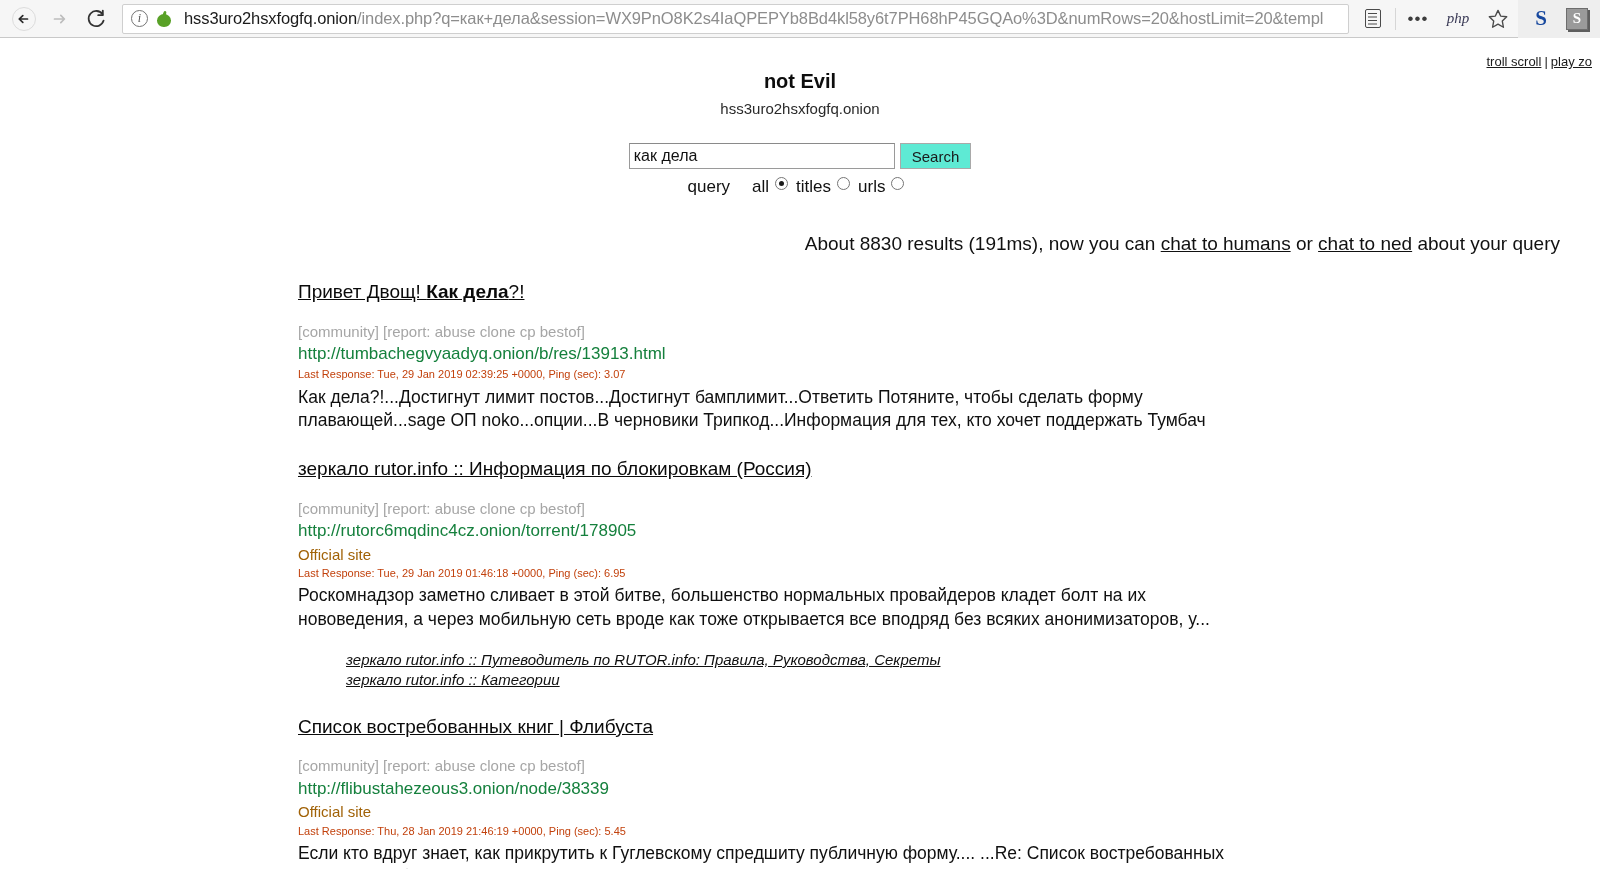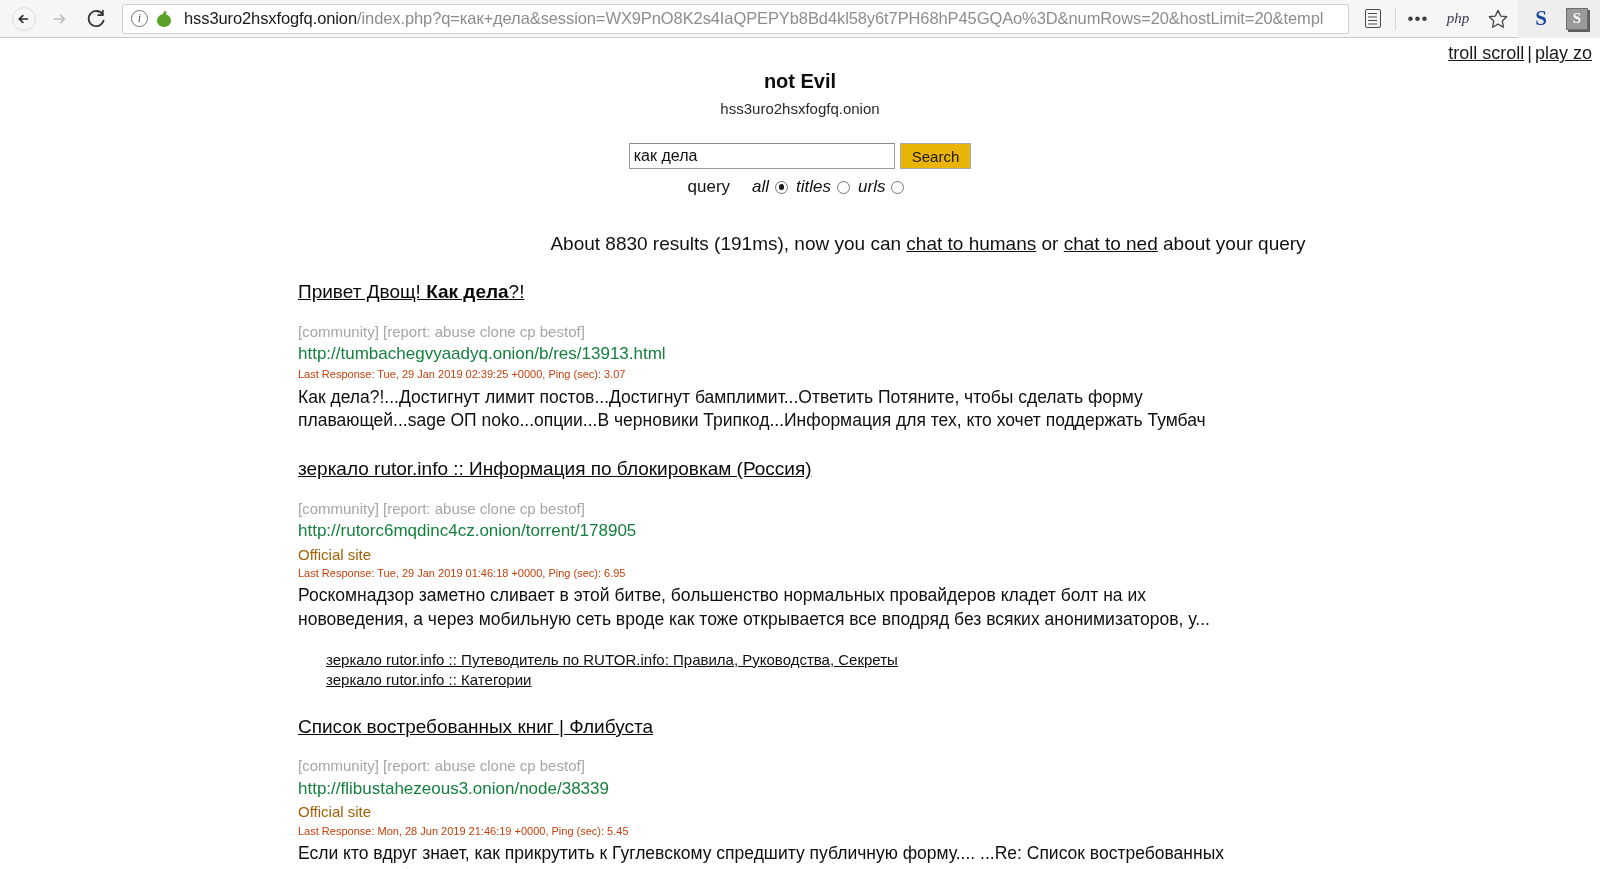--- a/index.html
+++ b/index.html
@@ -158,22 +158,22 @@
   
   #page {
     position: relative;
     height: 831px;
     background: #ffffff;
     overflow: hidden;
   }
 
   #toplinks {
     position: absolute;
-    top: 5px; right: 8px;
-    font-size: 18px;
+    top: 16px; right: 8px;
+    font-size: 13px;
     color: #1a1a1a;
     white-space: nowrap;
   }
   #toplinks a {
     color: #1a1a1a;
     text-decoration: underline;
   }
   #toplinks .bar { text-decoration: none; padding: 0 3px; }
 
   #masthead { text-align: center; padding-top: 32px; }
@@ -210,35 +210,35 @@
     color: #111;
     background: #fff;
     outline: none;
   }
   #search-button {
     height: 26px;
     font-size: 15px;
     font-family: "Liberation Sans", sans-serif;
     padding: 1px 11px;
     border: 1px solid #a9a9a9;
-    background: #eab308;
+    background: #5eead4;
     color: #1a1a1a;
     cursor: pointer;
   }
   .radio-row {
     margin-top: 8px;
     font-size: 17px;
     color: #111;
     display: flex;
     justify-content: center;
     align-items: center;
     gap: 0;
   }
   .radio-row .lbl { margin-right: 8px; }
-  .radio-row .grp { display: flex; align-items: center; margin-right: 8px; font-style: italic; }
+  .radio-row .grp { display: flex; align-items: flex-start; margin-right: 8px; }
   .radio-row .grp .name { margin-right: 6px; }
   .radio {
     width: 13px; height: 13px;
     border: 1.3px solid #767676;
     border-radius: 50%;
     background: #fff;
     display: inline-block;
     position: relative;
     flex: 0 0 auto;
   }
@@ -253,21 +253,21 @@
   .radio-row .lbl.query { margin-right: 22px; }
 
   #results-wrap {
     margin-top: 36px;
     padding-left: 298px;
     padding-right: 40px;
   }
   #summary {
     font-size: 19px;
     color: #111;
-    text-align: center;
+    text-align: right;
     margin-left: -2px;
   }
   #summary a { color: #111; text-decoration: underline; }
 
   #pagination {
     margin-top: 6px;
     font-size: 19px;
     color: #111;
     text-align: center;
     padding-right: 270px;
@@ -311,21 +311,22 @@
   }
   .r-snippet {
     font-size: 17.5px;
     color: #101010;
     margin-top: 4px;
     line-height: 1.33;
     max-width: 952px;
   }
   .sublinks {
     margin-top: 19px;
-    margin-left: 28px;
+    margin-left: 48px;
+    font-style: italic;
   }
   .sublinks a {
     display: block;
     font-size: 15px;
     color: #101010;
     text-decoration: underline;
     line-height: 1.33;
   }
 </style>
 </head>
@@ -441,18 +442,18 @@
         <a href="#">зеркало rutor.info :: Путеводитель по RUTOR.info: Правила, Руководства, Секреты</a>
         <a href="#">зеркало rutor.info :: Категории</a>
       </div>
     </div>
 
     <div class="result">
       <a href="#" class="r-title"><span>Список востребованных книг | Флибуста</span></a>
       <div class="r-tags">[community] [report: abuse clone cp bestof]</div>
       <div class="r-url">http://flibustahezeous3.onion/node/38339</div>
       <div class="r-official">Official site</div>
-      <div class="r-meta">Last Response: Mon, 28 Jun 2019 21:46:19 +0000, Ping (sec): 5.45</div>
+      <div class="r-meta">Last Response: Thu, 28 Jan 2019 21:46:19 +0000, Ping (sec): 5.45</div>
       <div class="r-snippet">Если кто вдруг знает, как прикрутить к Гуглевскому спредшиту публичную форму.... ...Re: Список востребованных книг  07 декабря 2009  в 22:32:34 Stiver пишет:   Ulenspiegel пишет:   Если кто вдруг знает,</div>
     </div>
 
   </div>
 </div>
 
 </body></html>

